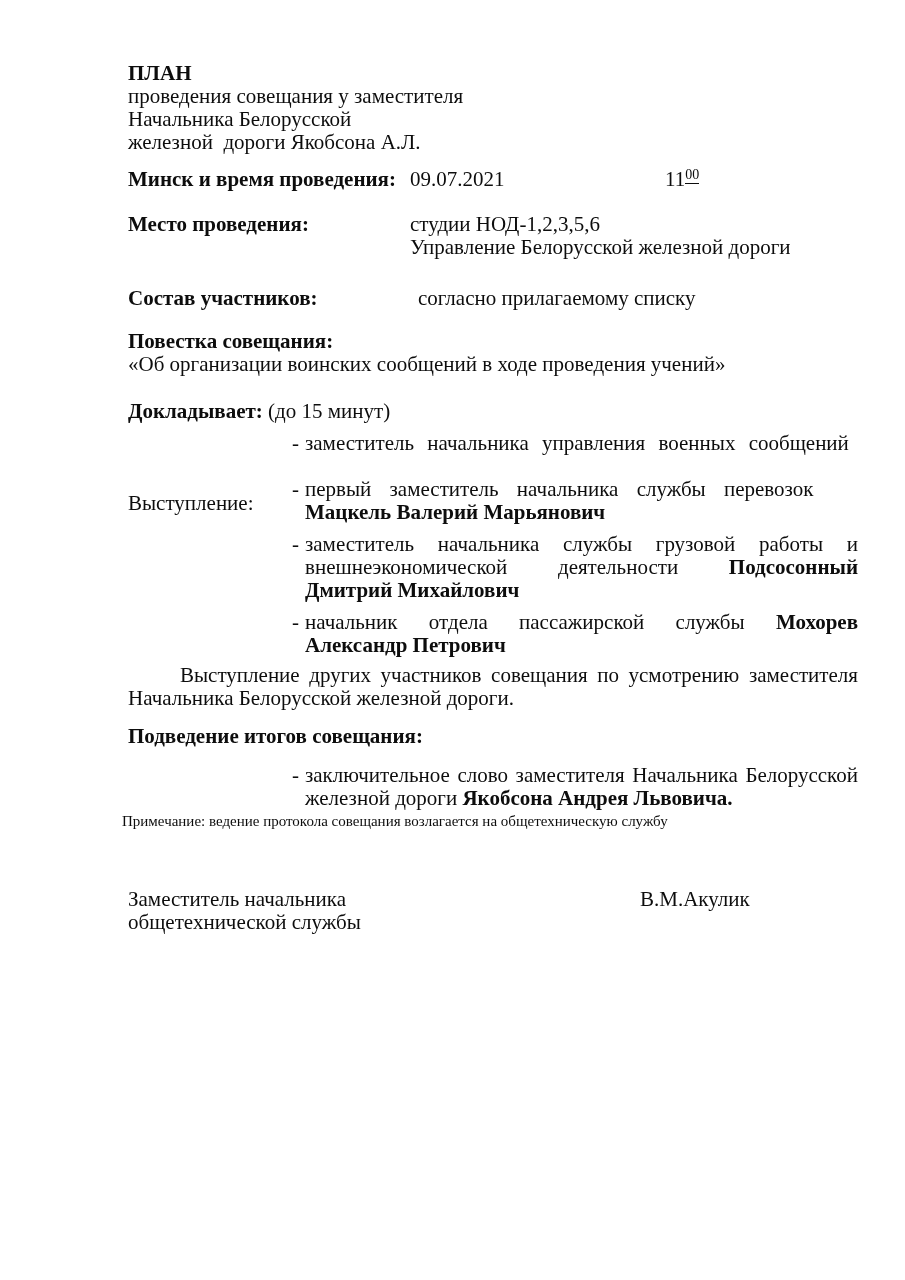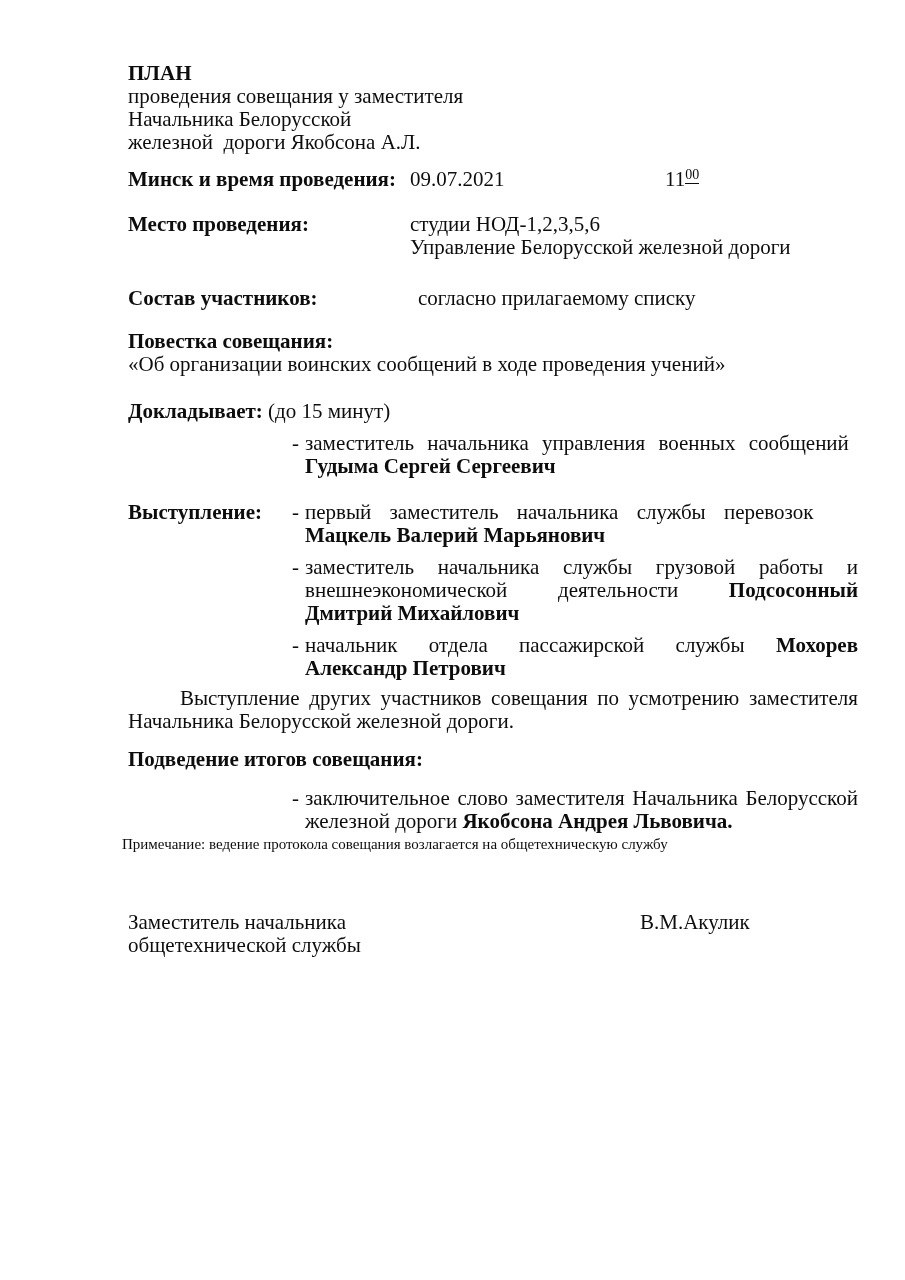--- a/index.html
+++ b/index.html
@@ -63,21 +63,21 @@
   .bullet .dash { position: absolute; left: 0; top: 0; }
   .pname { font-weight: bold; }
   .pname.block { display: block; }
   .report-bullet { margin-top: 9px; }
 
   
   .ws-report { word-spacing: 8px; }
   .ws-first  { word-spacing: 13px; font-family: Liberation Serif, serif; }
 
   .section { position: relative; }
-  .section .section-label { position: absolute; left: 0; top: 0; font-weight: bold; }
+  .section .section-label { position: absolute; left: 0; top: 14px; font-weight: normal; }
   .speeches { margin-top: 23px; }
   .speech-item + .speech-item { margin-top: 9px; }
 
   .note-par {
     margin: 7px 0 0 0;
     text-indent: 52px;
     text-align: justify;
     font-family: Liberation Serif, serif;
   }
   .summary-label { margin-top: 15px; font-weight: bold; }
@@ -128,21 +128,21 @@
   </div>
 
   <div class="agenda">
     <div class="bold">Повестка совещания:</div>
     <div>«Об организации воинских сообщений в ходе проведения учений»</div>
   </div>
 
   <div>
     <div class="report-label-line"><span class="bold">Докладывает:</span> <span>(до 15 минут)</span></div>
     <div class="indent">
-      <p class="bullet report-bullet"><span class="dash">-</span><span class="ws-report">заместитель начальника управления военных сообщений</span><b class="pname block">Гудыма Сергей Сергеевич</b></p>
+      <p class="bullet report-bullet"><span class="dash">-</span><span class="ws-report">заместитель начальника управления военных сообщений</span></p>
     </div>
   </div>
 
   <div class="section speeches">
     <span class="section-label">Выступление:</span>
     <div class="indent">
       <p class="bullet speech-item"><span class="dash">-</span><span class="ws-first">первый заместитель начальника службы перевозок</span><b class="pname block">Мацкель Валерий Марьянович</b></p>
       <p class="bullet speech-item"><span class="dash">-</span><span>заместитель начальника службы грузовой работы и внешнеэкономической деятельности</span> <b class="pname">Подсосонный Дмитрий Михайлович</b></p>
       <p class="bullet speech-item"><span class="dash">-</span><span>начальник отдела пассажирской службы</span> <b class="pname">Мохорев Александр Петрович</b></p>
     </div>

